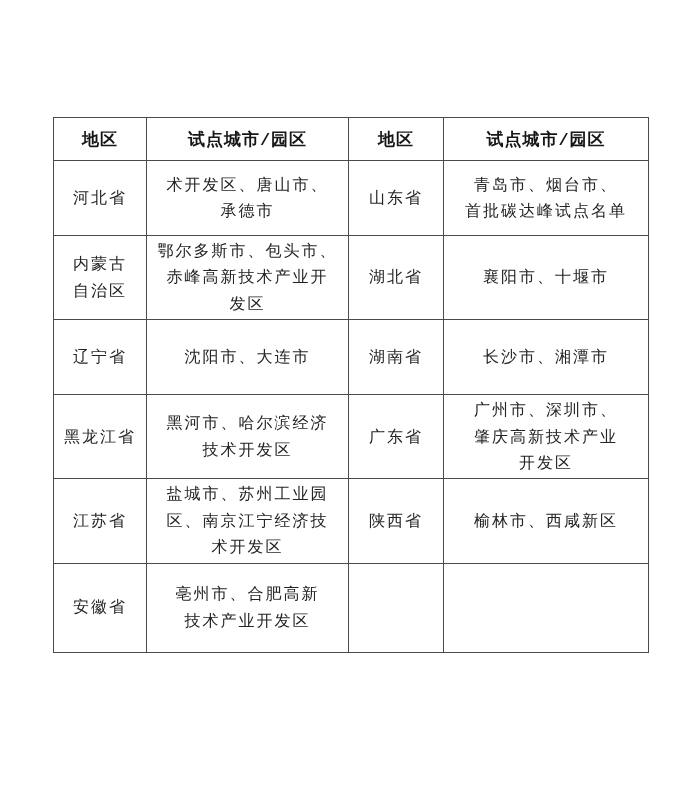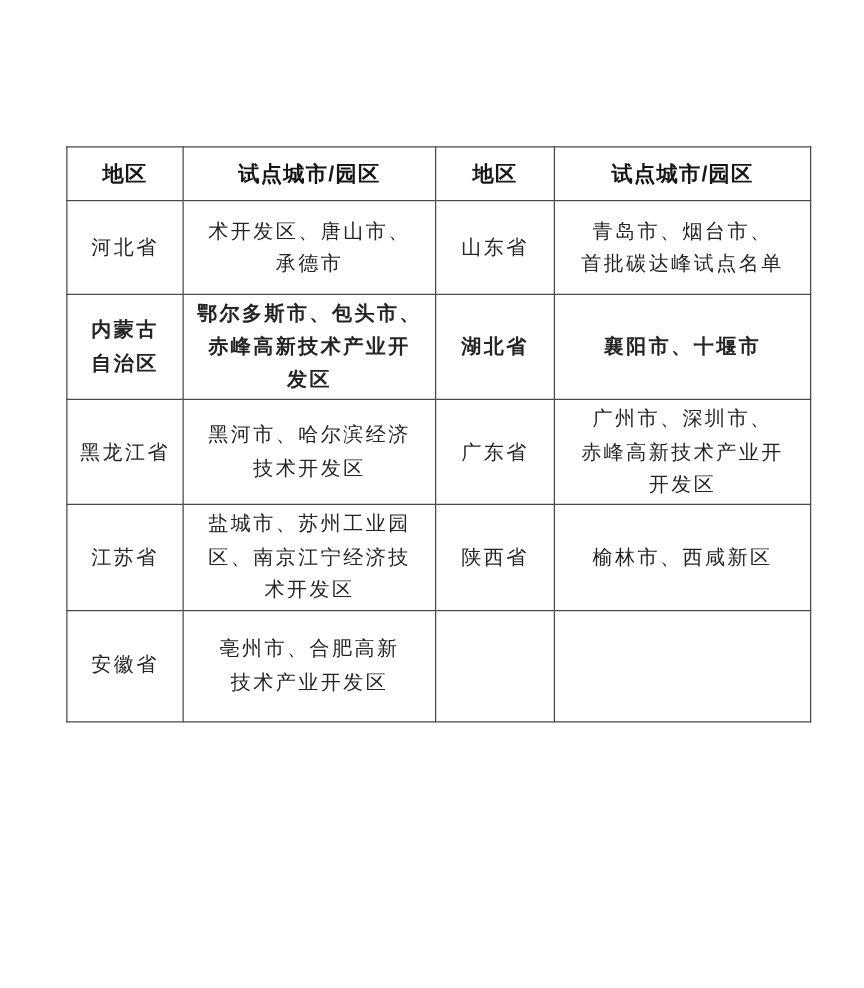--- a/index.html
+++ b/index.html
@@ -40,37 +40,37 @@
   .pilot-table col.c-region2 { width: 95px; }
   .pilot-table col.c-cities2 { width: 205px; }
   .pilot-table th, .pilot-table td {
     border: 1px solid #4a4a4a;
     text-align: center;
     vertical-align: middle;
     padding: 2px 4px;
     box-sizing: border-box;
   }
   .pilot-table th {
-    font-family: Liberation Sans, sans-serif;
+    font-family: Liberation Mono, monospace;
     font-size: 17px;
     font-weight: bold;
     letter-spacing: 1px;
     color: #161616;
   }
   .pilot-table td {
     font-size: 16px;
     line-height: 1.65;
     letter-spacing: 2px;
     white-space: pre-line;
     color: #242424;
   }
   tr.hdr { height: 43px; }
   tr.r1 { height: 75px; margin-top: 12px; }
   tr.r2 { height: 78px; }
-  tr.r3 { height: 82px; font-weight: bold; }
+  tr.r3 { height: 82px; }
   tr.r4 { height: 75px; }
   tr.r5 { height: 78px; }
   tr.r6 { height: 79px; }
   tr.r7 { height: 67px; }
   tr.r8 { height: 89px; }
 </style>
 </head>
 <body>
 
 <div class="doc">
@@ -102,27 +102,33 @@
       </tr>
       <tr class="r3">
         <td>内蒙古
 自治区</td>
         <td>鄂尔多斯市、包头市、
 赤峰高新技术产业开
 发区</td>
         <td>湖北省</td>
         <td>襄阳市、十堰市</td>
       </tr>
+      <tr class="r4">
+        <td>辽宁省</td>
+        <td>沈阳市、大连市</td>
+        <td>湖南省</td>
+        <td>长沙市、湘潭市</td>
+      </tr>
       <tr class="r5">
         <td>黑龙江省</td>
         <td>黑河市、哈尔滨经济
 技术开发区</td>
         <td>广东省</td>
         <td>广州市、深圳市、
-赤峰高新技术产业开
+肇庆高新技术产业
 开发区</td>
       </tr>
       <tr class="r6">
         <td>江苏省</td>
         <td>盐城市、苏州工业园
 区、南京江宁经济技
 术开发区</td>
         <td>陕西省</td>
         <td>榆林市、西咸新区</td>
       </tr>

